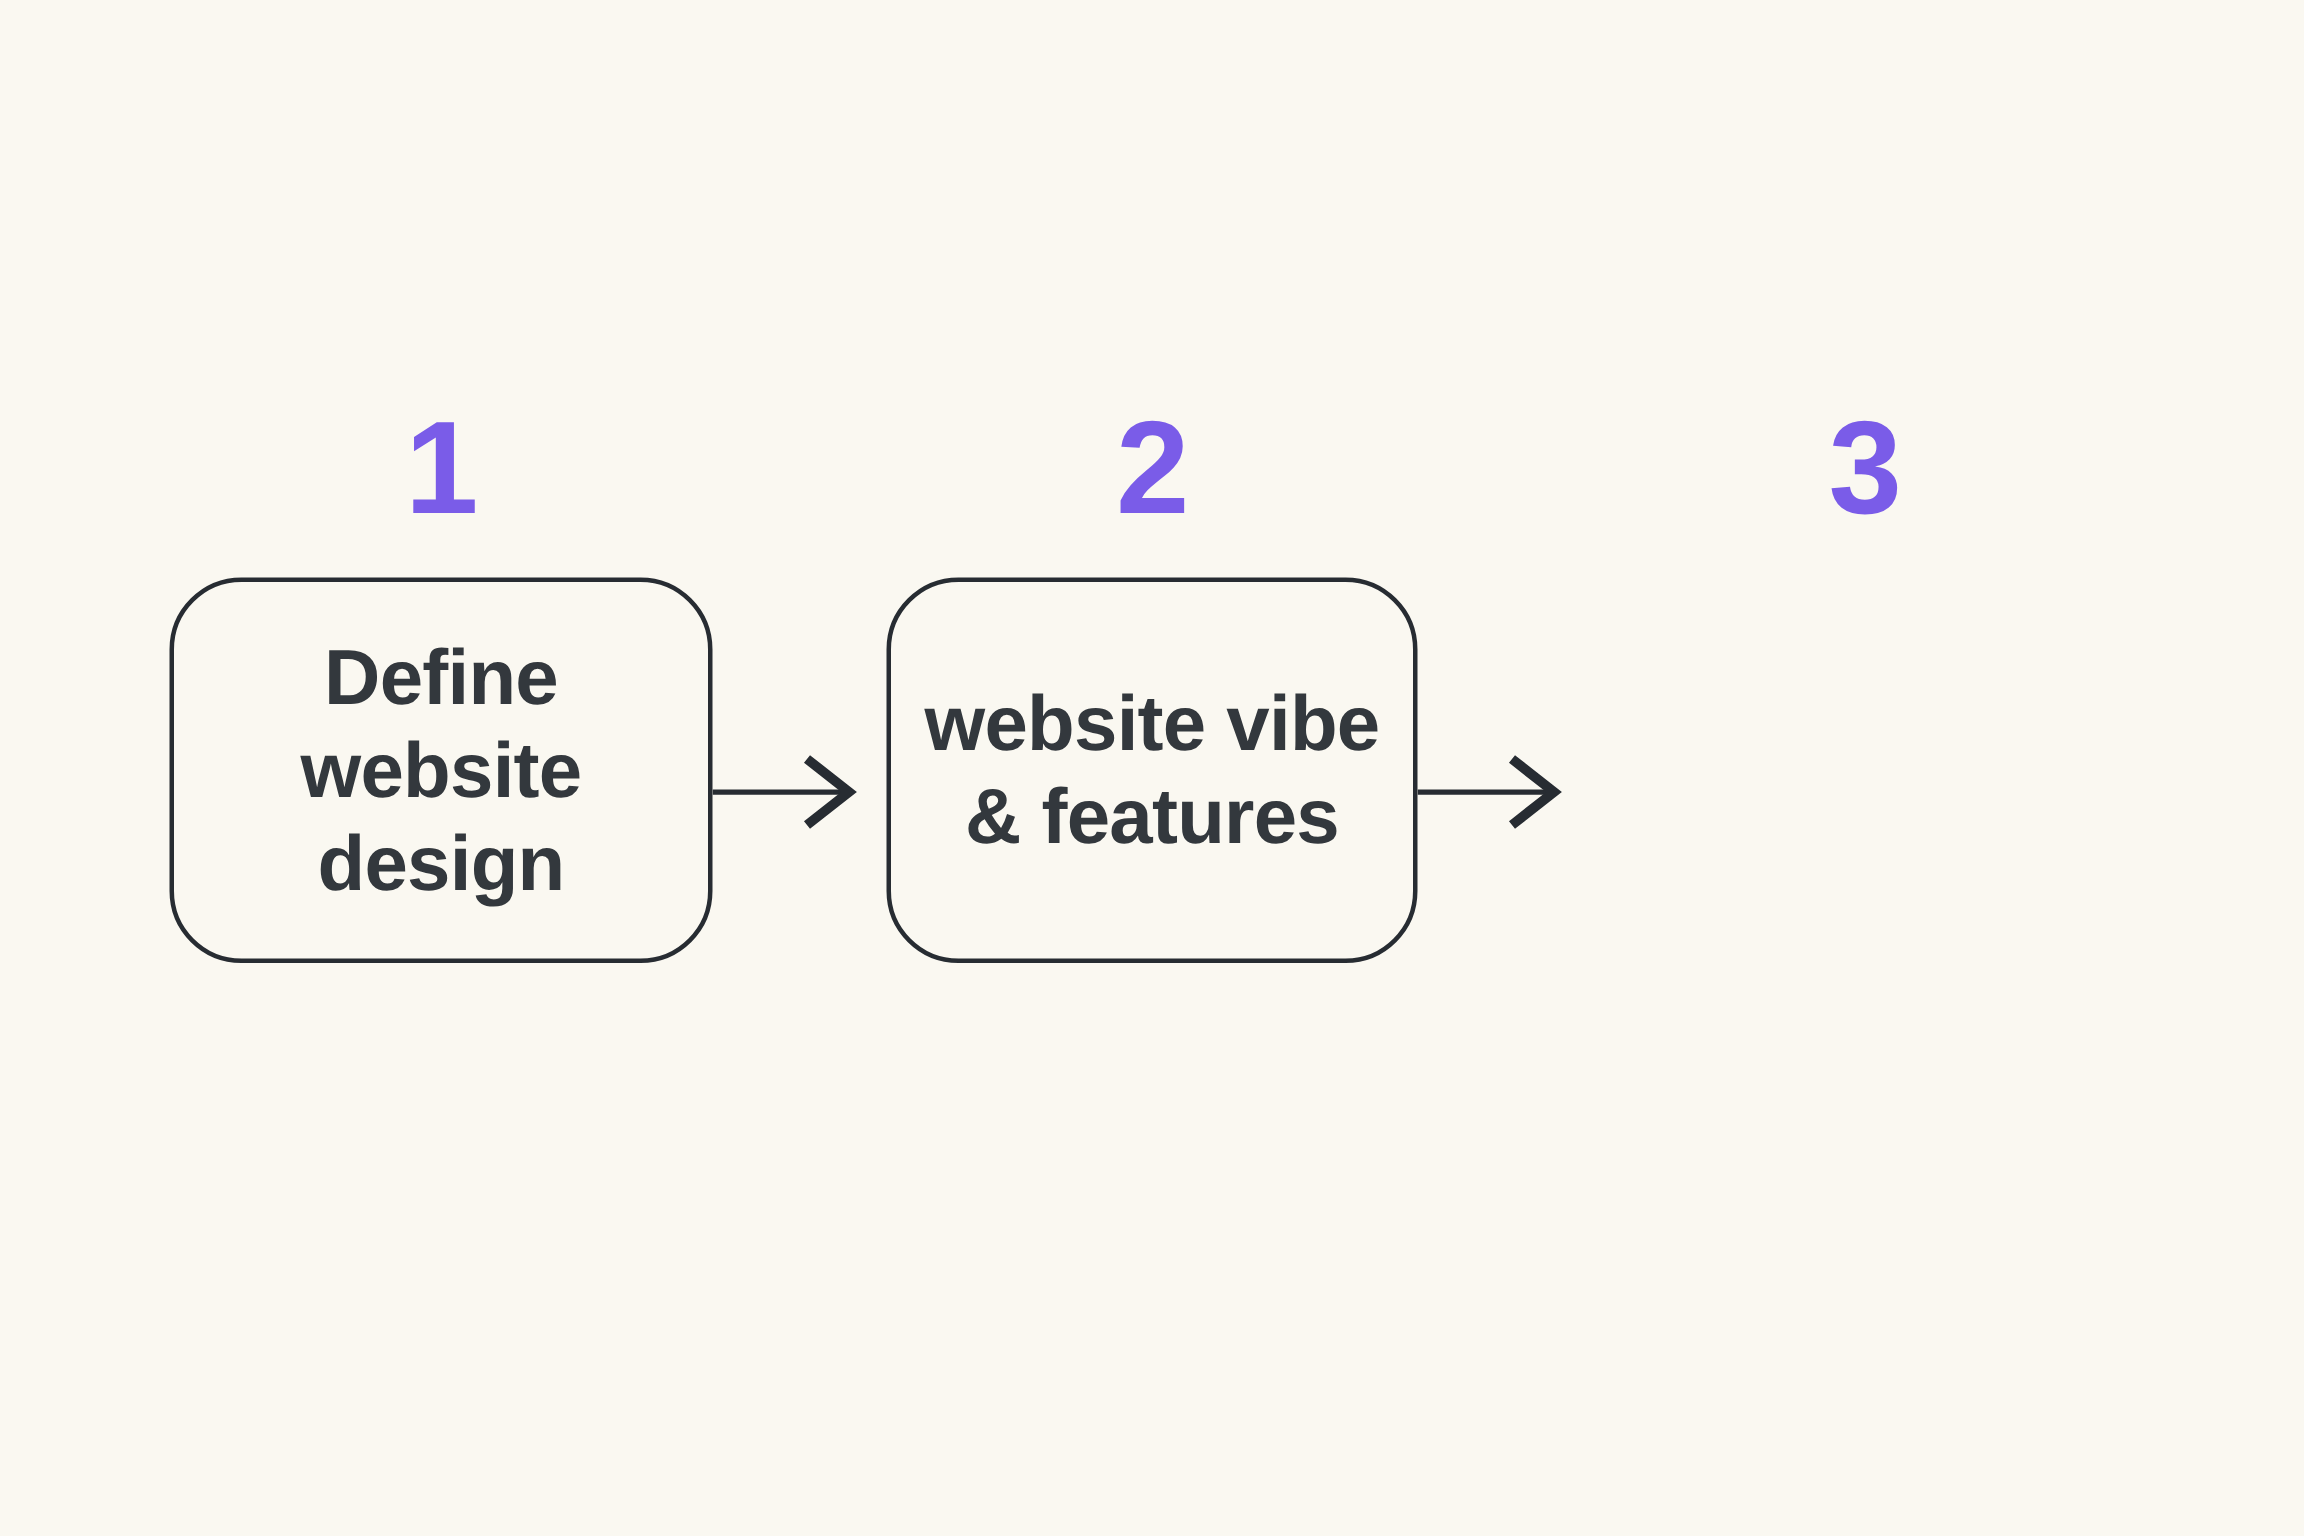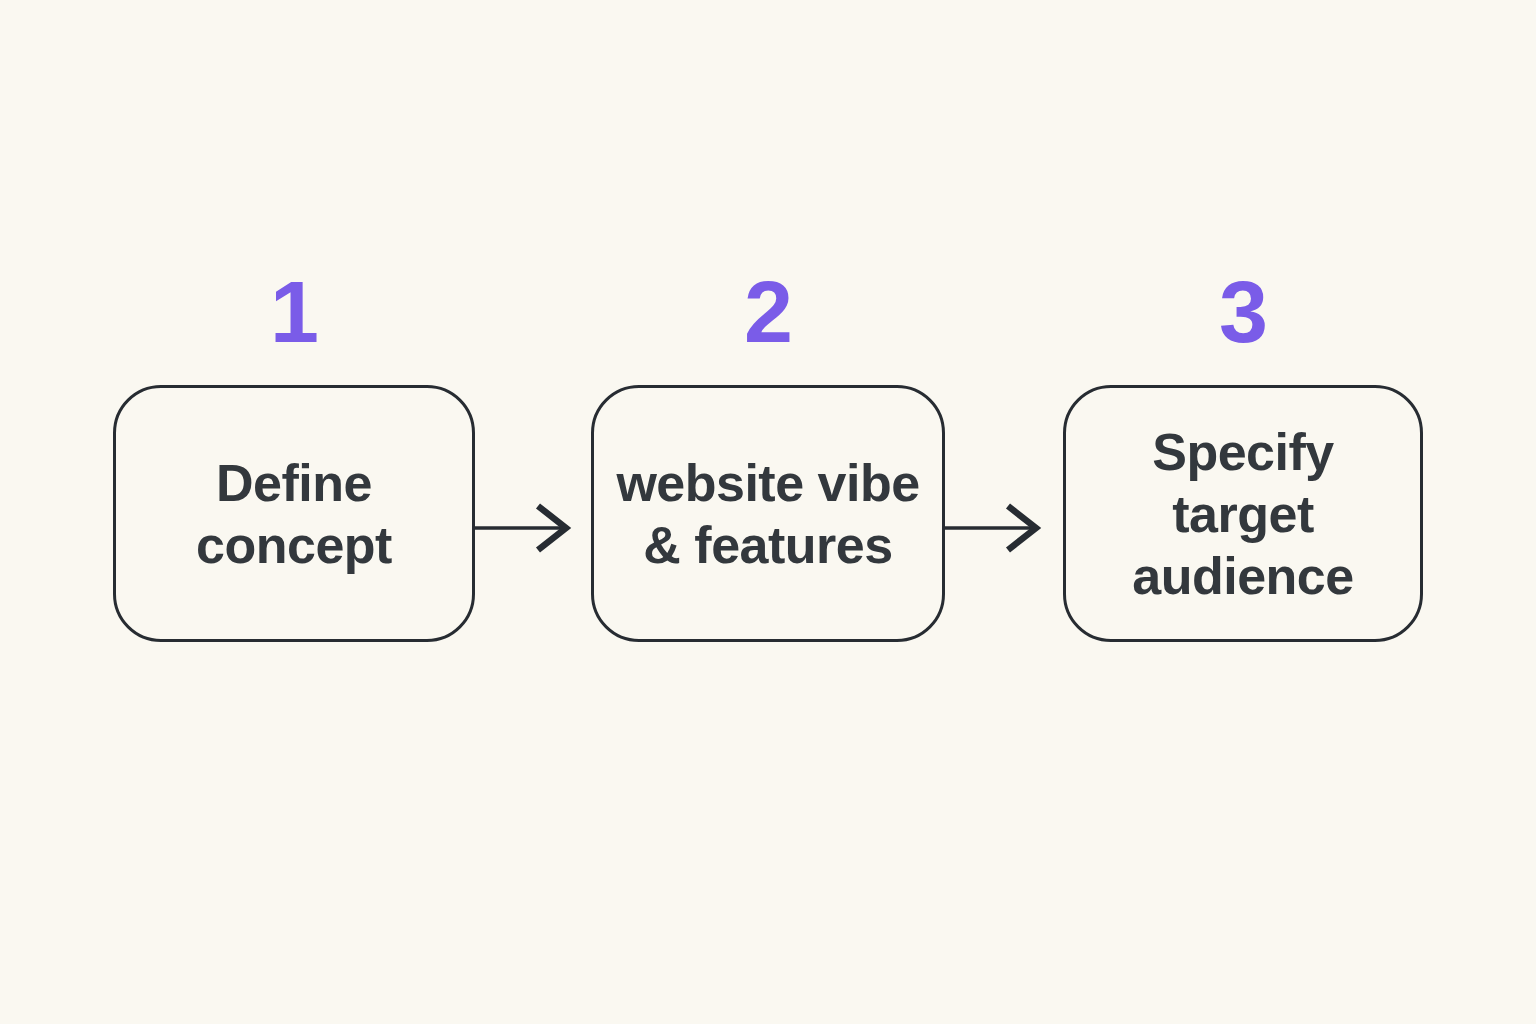--- a/index.html
+++ b/index.html
@@ -71,21 +71,22 @@
 </style>
 </head>
 <body>
 
 <div class="canvas">
 
   <div class="step" id="step-1">
     <div class="step-number">1</div>
     <div class="step-box">
       <div class="box-line">Define</div>
-      <div class="box-line">concept</div>
+      <div class="box-line">website</div>
+      <div class="box-line">design</div>
     </div>
   </div>
 
   <svg class="arrow" id="arrow-1" width="100" height="60" viewBox="0 0 100 60">
     <line x1="0" y1="30" x2="89" y2="30" stroke="#272C32" stroke-width="3.5"></line>
     <polyline points="63,8 91,30 63,52" fill="none" stroke="#272C32" stroke-width="6.5" stroke-linejoin="miter"></polyline>
   </svg>
 
   <div class="step" id="step-2">
     <div class="step-number">2</div>
@@ -95,20 +96,15 @@
     </div>
   </div>
 
   <svg class="arrow" id="arrow-2" width="100" height="60" viewBox="0 0 100 60">
     <line x1="0" y1="30" x2="89" y2="30" stroke="#272C32" stroke-width="3.5"></line>
     <polyline points="63,8 91,30 63,52" fill="none" stroke="#272C32" stroke-width="6.5" stroke-linejoin="miter"></polyline>
   </svg>
 
   <div class="step" id="step-3">
     <div class="step-number">3</div>
-    <div class="step-box">
-      <div class="box-line">Specify</div>
-      <div class="box-line">target</div>
-      <div class="box-line">audience</div>
-    </div>
   </div>
 
 </div>
 
 </body></html>

